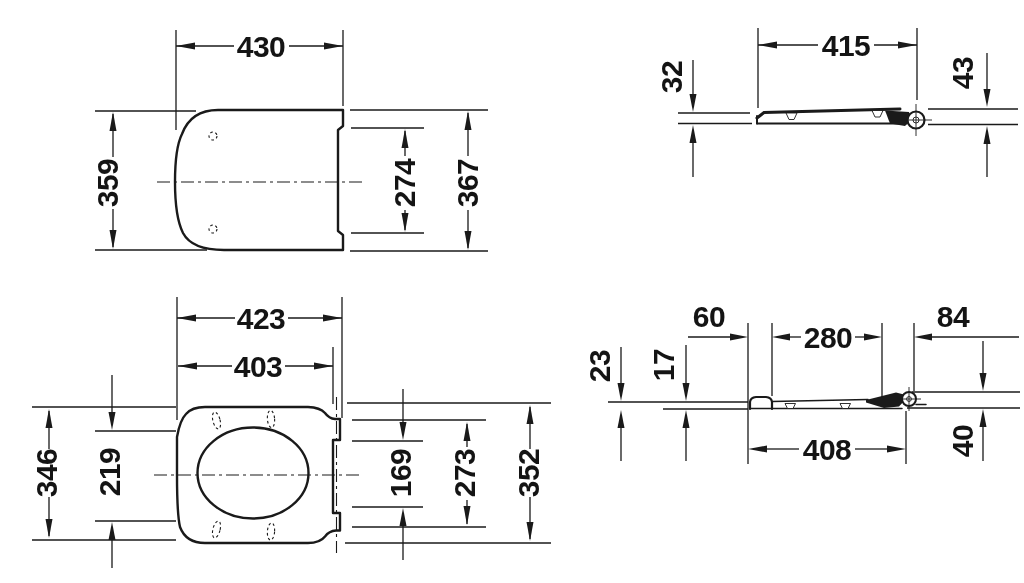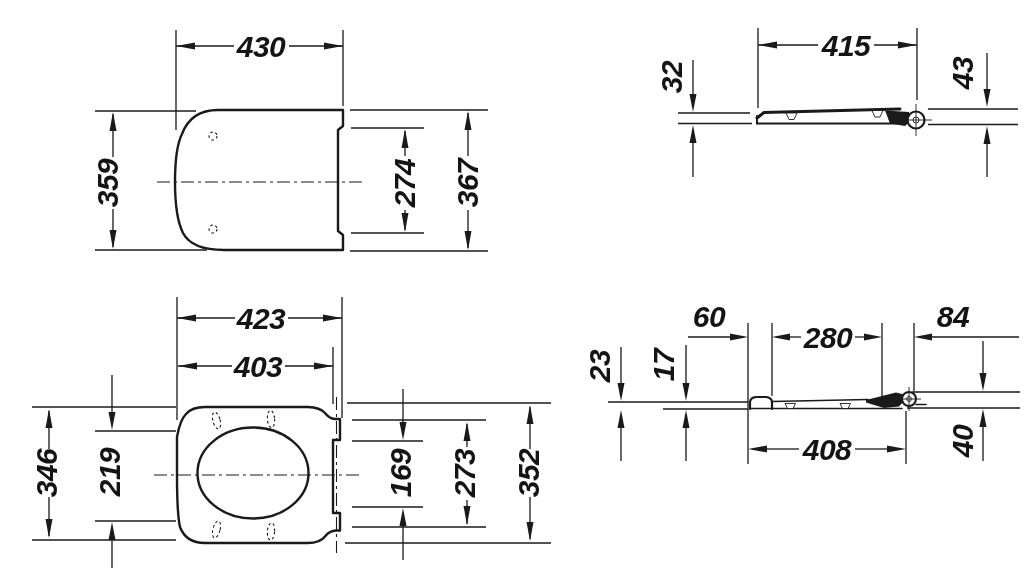--- a/index.html
+++ b/index.html
@@ -1,17 +1,17 @@
 <!DOCTYPE html>
 <html><head>
 <meta charset="utf-8">
 <style>
   html,body{margin:0;padding:0;background:#ffffff;}
   #canvas{position:relative;width:1024px;height:583px;background:#ffffff;overflow:hidden;
-          font-family:"Liberation Sans", sans-serif;font-style:italic;}
+          font-family:"Liberation Sans", sans-serif;}
   svg{display:block;}
   .outline{fill:#ffffff;stroke:#1a1a1a;stroke-width:2.4;stroke-linejoin:round;}
   .thick{stroke:#1a1a1a;fill:none;stroke-linecap:round;}
   .thin{stroke:#1a1a1a;stroke-width:1.3;fill:none;}
   .fine{stroke:#1a1a1a;stroke-width:0.9;fill:none;}
   .arrow{fill:#1a1a1a;stroke:none;}
   .blackfill{fill:#1a1a1a;stroke:none;}
   .cl{stroke:#1a1a1a;stroke-width:1.1;fill:none;stroke-dasharray:13 4 3 4;}
   .dashed{stroke:#1a1a1a;stroke-width:1.1;fill:none;stroke-dasharray:2.6 2.6;}
   .dim-text{font-weight:bold;font-size:30px;fill:#141414;letter-spacing:-0.5px;

